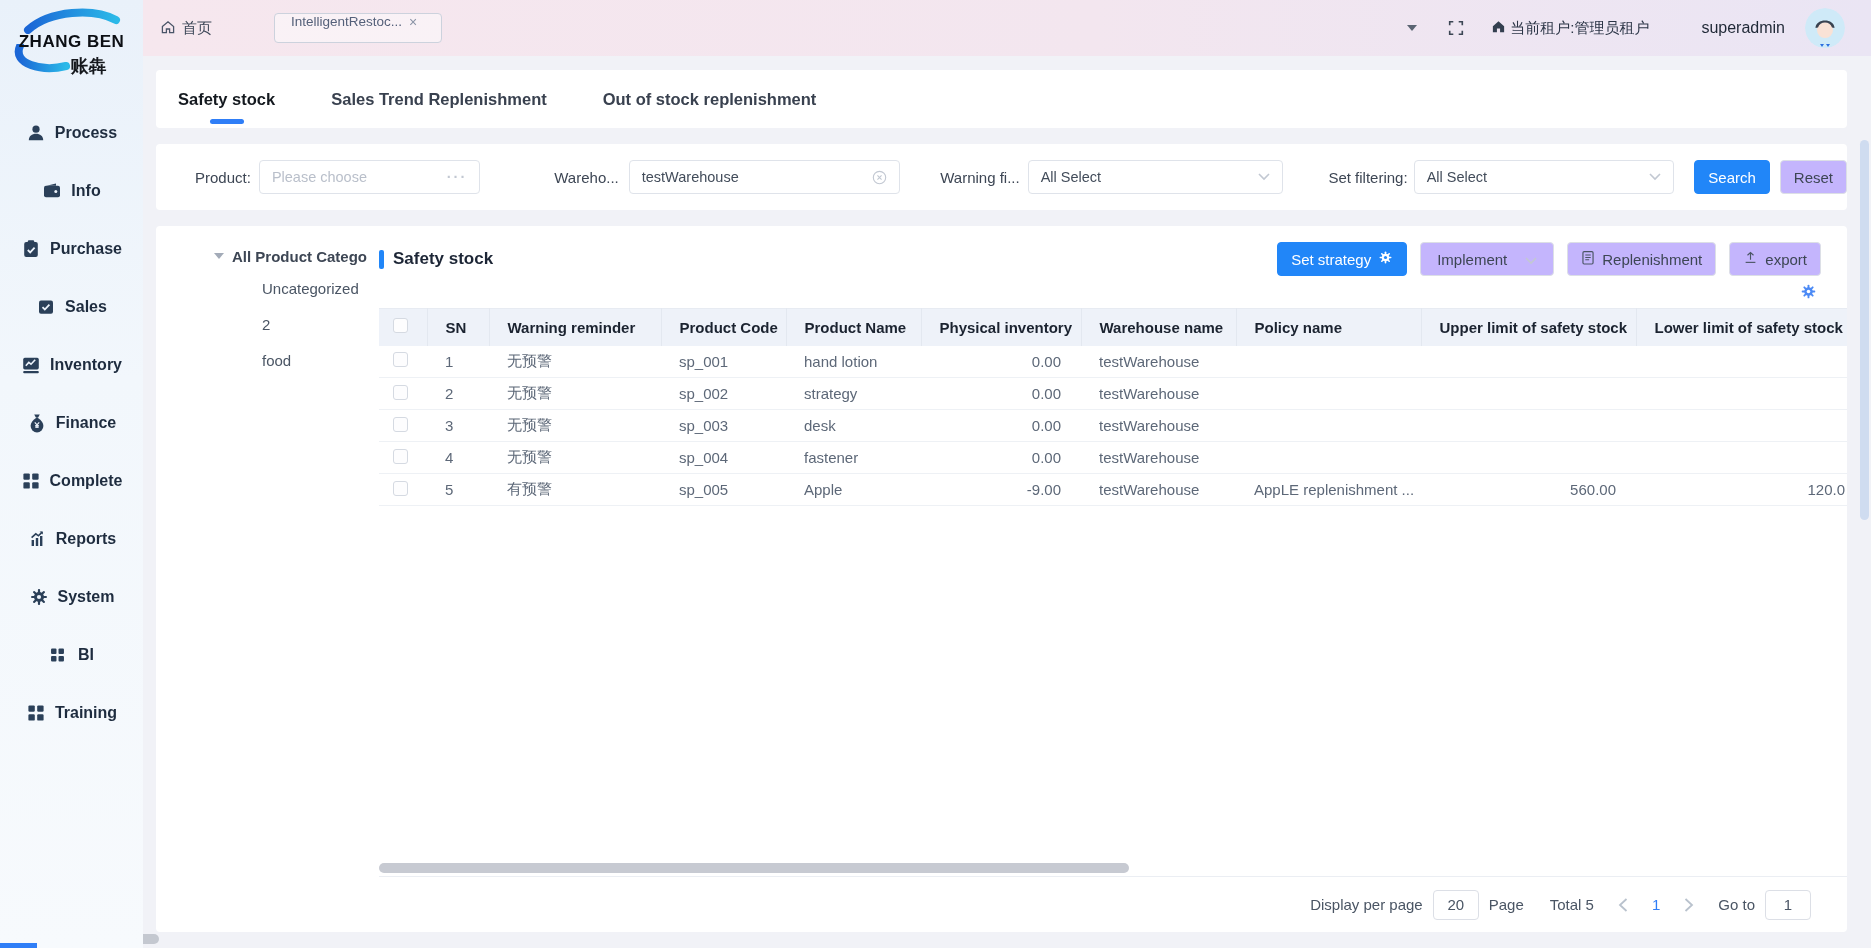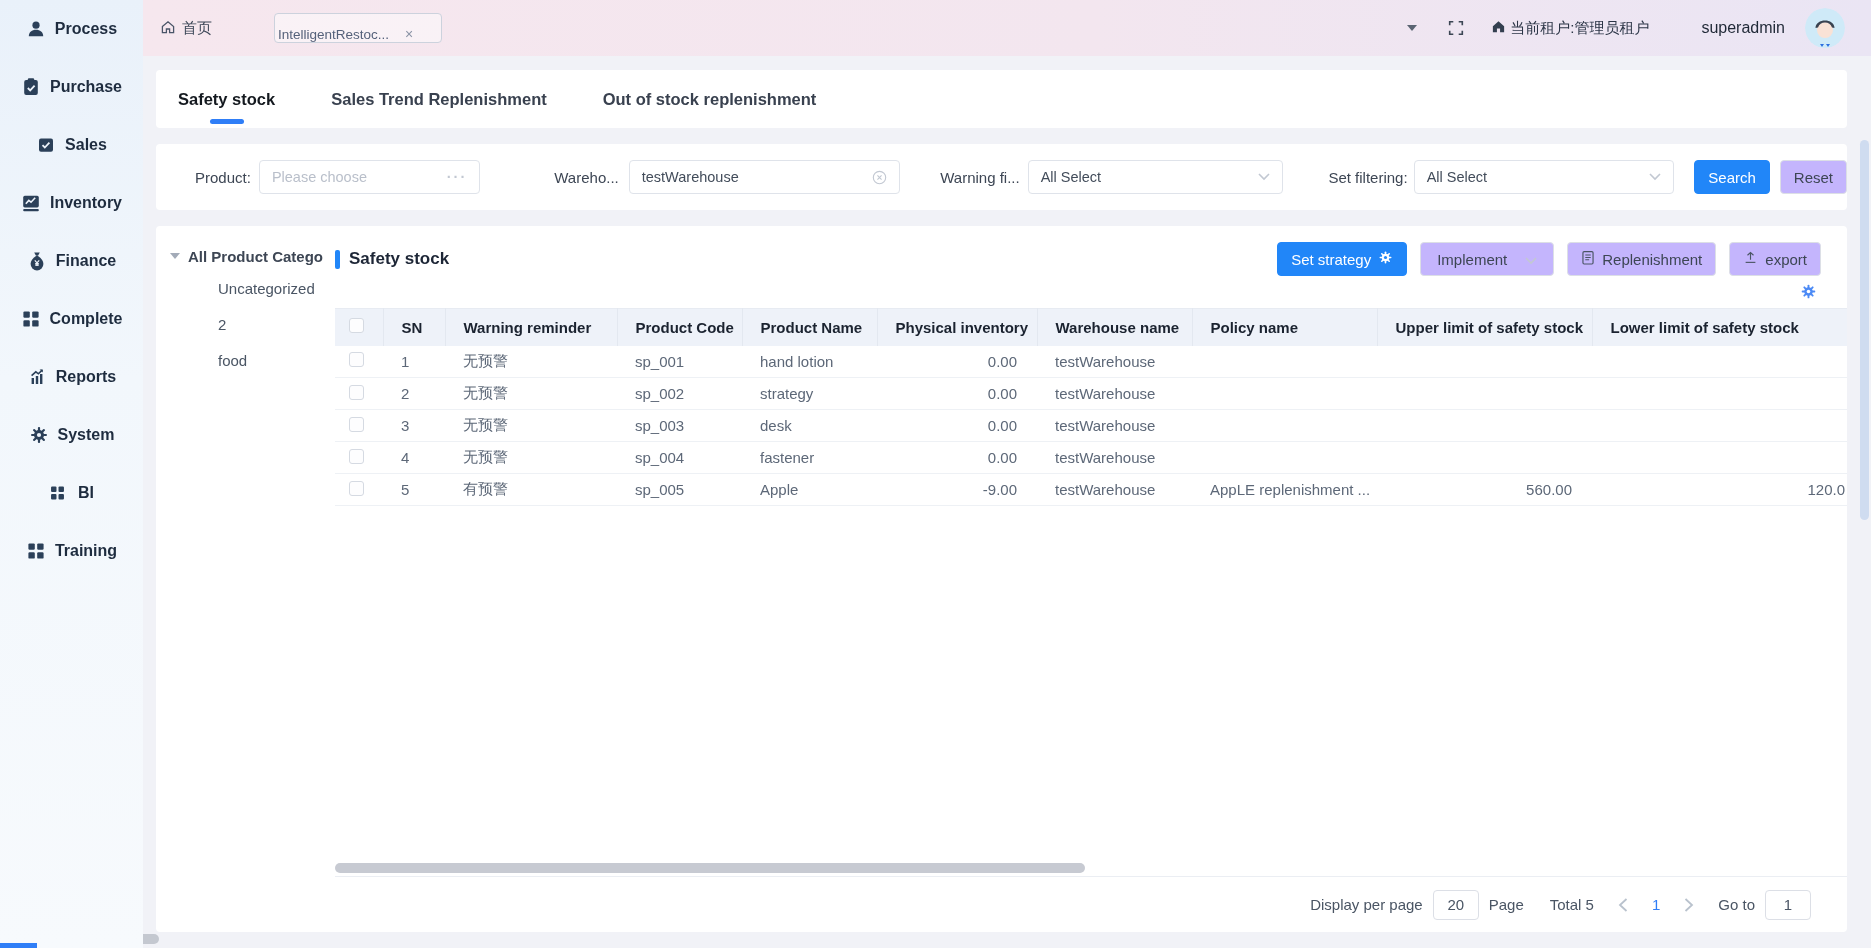--- a/index.html
+++ b/index.html
@@ -18,22 +18,22 @@
   .menu-item { height:58px; display:flex; align-items:center; justify-content:center; gap:9px; cursor:pointer; color:#223750; }
   .menu-item .mi-icon { width:20px; height:20px; display:inline-flex; color:#2b4059; }
   .menu-item .mi-label { font-size:16px; font-weight:700; color:#1e2c3f; }
   .blue-strip { position:absolute; left:0; bottom:0; width:37px; height:5px; background:#2f7ef7; }
 
   
   .topbar { position:absolute; left:143px; top:0; right:0; height:56px;
     background:linear-gradient(90deg,#f6e7ee 0%,#f3e6ef 55%,#eae5f4 100%);
     display:flex; align-items:center; padding:0 26px 0 17px; z-index:4; }
   .crumb { display:flex; align-items:center; gap:6px; font-size:15px; color:#3d4858; cursor:pointer; }
-  .top-tab { margin-left:62px; height:30px; min-width:168px; display:flex; align-items:flex-end; gap:16px;
-    padding:0 3px; background:rgba(255,255,255,.45); border:1px solid #ccd2dd; border-radius:4px;
+  .top-tab { margin-left:62px; height:30px; min-width:168px; display:flex; align-items:flex-start; gap:7px;
+    padding:0 16px; background:rgba(255,255,255,.45); border:1px solid #ccd2dd; border-radius:4px;
     font-size:13.5px; color:#55617a; cursor:pointer; }
   .top-tab .close-x { color:#8a93a5; font-size:14px; cursor:pointer; }
   .top-right { margin-left:auto; display:flex; align-items:center; }
   .caret-down { width:0; height:0; border-left:5px solid transparent; border-right:5px solid transparent; border-top:6px solid #5a6472; cursor:pointer; }
   .fs-icon { margin-left:30px; cursor:pointer; display:inline-flex; }
   .tenant { margin-left:26px; display:flex; align-items:center; gap:4px; font-size:15px; color:#2b3546; }
   .username { margin-left:52px; font-size:16px; color:#1f2836; cursor:pointer; }
   .avatar { margin-left:20px; width:40px; height:40px; border-radius:50%; overflow:hidden; cursor:pointer; }
 
   
@@ -54,21 +54,21 @@
   .placeholder { color:#b9bfca; }
   .suffix { margin-left:auto; display:inline-flex; align-items:center; color:#c2c8d2; }
   .btn { height:34px; border-radius:4px; display:inline-flex; align-items:center; justify-content:center;
     font-size:15px; cursor:pointer; padding:0 13px; white-space:nowrap; }
   .btn-primary { background:#2186f8; color:#fff; border:1px solid #2186f8; }
   .btn-plain { background:#c4b5fd; color:#3d4654; border:1px solid #dcdfe6; }
 
   .content-card { margin-top:16px; height:706px; background:#fff; border-radius:4px; display:flex; }
 
   
-  .tree { width:179px; padding-top:16px; flex-shrink:0; }
+  .tree { width:179px; padding-top:16px; flex-shrink:0;margin-left:44px; }
   .tree-root { display:flex; align-items:center; gap:8px; padding-left:14px; font-size:15px; font-weight:600; color:#3d4654; cursor:pointer; height:28px; }
   .tree-caret { width:0; height:0; border-left:5px solid transparent; border-right:5px solid transparent; border-top:6px solid #a3abb8; }
   .tree-child { padding-left:62px; height:36px; display:flex; align-items:center; font-size:15px; color:#4a5564; cursor:pointer; }
 
   
   .section { flex:1; display:flex; flex-direction:column; min-width:0; position:relative; }
   .sec-header { height:52px; display:flex; align-items:center; padding-top:14px; }
   .sec-title { display:flex; align-items:center; gap:9px; font-size:17px; font-weight:700; color:#1d2636; }
   .blue-bar { width:5px; height:19px; border-radius:2px; background:#2186f8; }
   .sec-actions { margin-left:auto; display:flex; align-items:center; gap:13px; padding-right:26px; }
@@ -96,30 +96,62 @@
 
   .outer-hscroll { position:absolute; left:47px; bottom:4px; width:112px; height:10px; border-radius:5px; background:#c4c8d0; cursor:grab; }
   .vscroll { position:absolute; right:2px; top:140px; width:9px; height:380px; border-radius:5px; background:#cfdcf0; cursor:grab; }
 </style>
 </head>
 <body>
 
 <div class="stage">
 
   <aside class="sidebar">
+    <div class="logo">
+      <svg class="arc-top" width="100" height="26" viewBox="0 0 100 26">
+        <defs>
+            <linearGradient id="lg1" x1="0" y1="0" x2="1" y2="0">
+          <stop offset="0" stop-color="#1b66d6"></stop>
+              <stop offset="1" stop-color="#2bb9e8"></stop>
+            </linearGradient>
+          </defs>
+        <path d="M6 22 C 28 2, 72 0, 94 12" stroke="url(#lg1)" stroke-width="8" fill="none" stroke-linecap="round"></path>
+      </svg>
+      <svg class="arc-bot" width="80" height="30" viewBox="0 0 80 30">
+        <defs>
+            <linearGradient id="lg2" x1="0" y1="0" x2="1" y2="0">
+          <stop offset="0" stop-color="#1b66d6"></stop>
+              <stop offset="1" stop-color="#2bb9e8"></stop>
+            </linearGradient>
+          </defs>
+        <path d="M8 2 C 0 20, 30 28, 54 22" stroke="url(#lg2)" stroke-width="8" fill="none" stroke-linecap="round"></path>
+      </svg>
+      <div class="name-en">ZHANG BEN</div>
+      <div class="name-zh">账犇</div>
+    </div>
 
     <nav class="menu">
       <div class="menu-item">
         <span class="mi-icon">
             <svg viewBox="0 0 20 20" width="20" fill="currentColor">
               <circle cx="10" cy="6.2" r="3.6"></circle>
               <path d="M2.8 17.2c0-4 3.2-6.4 7.2-6.4s7.2 2.4 7.2 6.4z"></path>
             </svg>
           </span>
         <span class="mi-label">Process</span>
+      </div>
+      <div class="menu-item">
+        <span class="mi-icon">
+            <svg viewBox="0 0 20 20" width="20" fill="currentColor">
+              <path d="M4.5 4.8 14 2.4v2.4z"></path>
+              <rect x="2" y="4.8" width="16" height="11.4" rx="2"></rect>
+              <circle cx="13.8" cy="10.4" r="1.5" fill="#edf3fb"></circle>
+            </svg>
+          </span>
+        <span class="mi-label">Info</span>
       </div>
       <div class="menu-item">
         <span class="mi-icon">
             <svg viewBox="0 0 20 20" width="20" fill="currentColor">
               <rect x="3.2" y="3" width="13.6" height="15" rx="2"></rect>
               <rect x="6.8" y="1.2" width="6.4" height="3.6" rx="1.2"></rect>
               <path d="M6.8 11l2.4 2.4 4.4-4.8" stroke="#edf3fb" stroke-width="1.8" fill="none"></path>
             </svg>
           </span>
         <span class="mi-label">Purchase</span>

